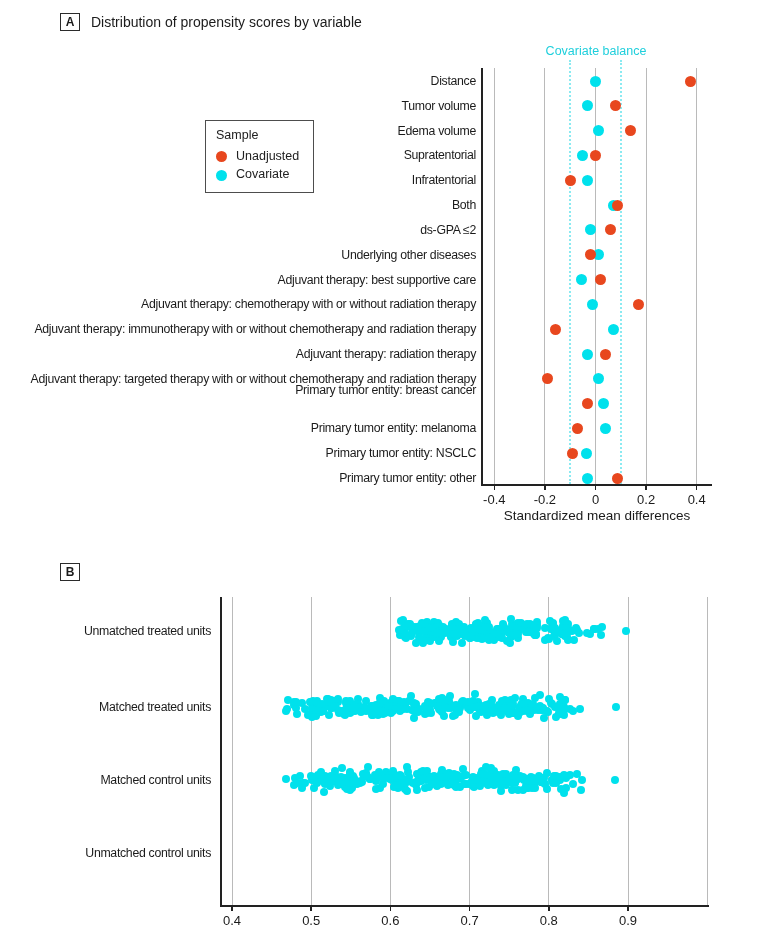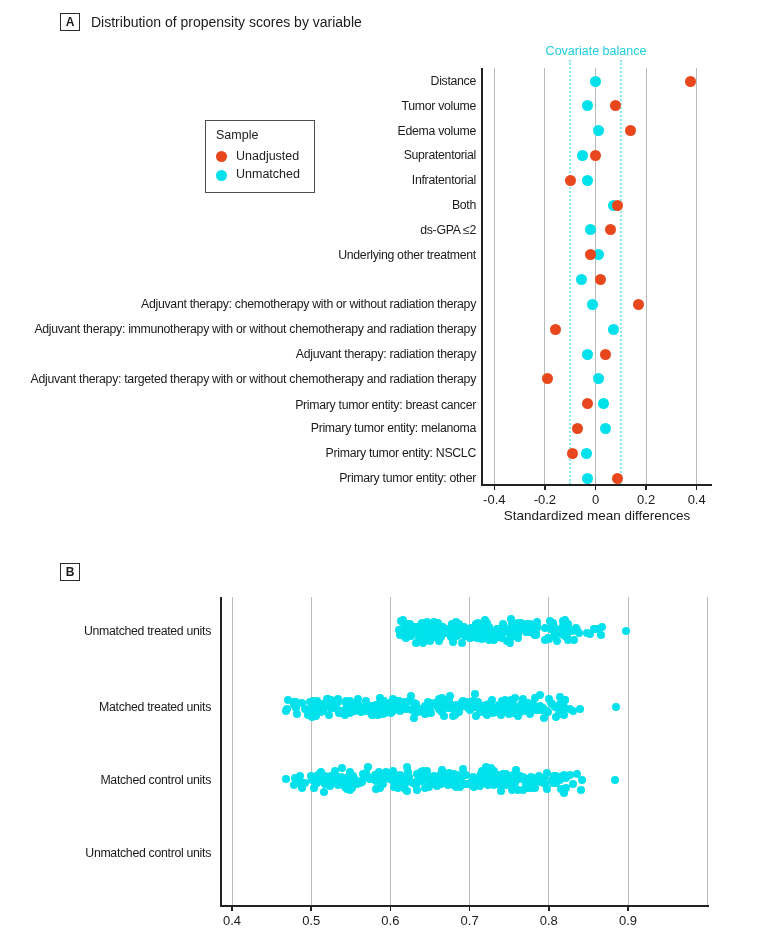--- a/index.html
+++ b/index.html
@@ -33,21 +33,21 @@
   </div>
 
   <div class="legend">
     <div class="legend-title">Sample</div>
     <div class="legend-item">
       <span class="ldot" id="ldot-unadj" style="background: rgb(232, 71, 30);"></span>
       <span>Unadjusted</span>
     </div>
     <div class="legend-item">
       <span class="ldot" id="ldot-adj" style="background: rgb(0, 225, 236);"></span>
-      <span>Unmatched</span>
+      <span>Covariate</span>
     </div>
   </div>
 
   <div class="cov-label" id="covLabel" style="color: rgb(31, 207, 220);">Covariate balance</div>
 
   <div class="axis-title" id="xtA">Standardized mean differences</div>
 
   <div class="panel-header" id="hdrB">
     <span class="badge">B</span>
   </div>
@@ -86,38 +86,39 @@
     <div class="abs dot" style="left: 590px; top: 149.96px; width: 11px; height: 11px; background: rgb(232, 71, 30);"></div>
     <div class="abs cat-label" style="right: 304px; top: 172.28px;">Infratentorial</div>
     <div class="abs dot" style="left: 582.41px; top: 174.78px; width: 11px; height: 11px; background: rgb(0, 225, 236);"></div>
     <div class="abs dot" style="left: 564.7px; top: 174.78px; width: 11px; height: 11px; background: rgb(232, 71, 30);"></div>
     <div class="abs cat-label" style="right: 304px; top: 197.1px;">Both</div>
     <div class="abs dot" style="left: 607.71px; top: 199.6px; width: 11px; height: 11px; background: rgb(0, 225, 236);"></div>
     <div class="abs dot" style="left: 611.505px; top: 199.6px; width: 11px; height: 11px; background: rgb(232, 71, 30);"></div>
     <div class="abs cat-label" style="right: 304px; top: 221.92px;">ds-GPA ≤2</div>
     <div class="abs dot" style="left: 584.94px; top: 224.42px; width: 11px; height: 11px; background: rgb(0, 225, 236);"></div>
     <div class="abs dot" style="left: 605.18px; top: 224.42px; width: 11px; height: 11px; background: rgb(232, 71, 30);"></div>
-    <div class="abs cat-label" style="right: 304px; top: 246.74px;">Underlying other treatment</div>
+    <div class="abs cat-label" style="right: 304px; top: 246.74px;">Underlying other diseases</div>
     <div class="abs dot" style="left: 592.53px; top: 249.24px; width: 11px; height: 11px; background: rgb(0, 225, 236);"></div>
     <div class="abs dot" style="left: 584.94px; top: 249.24px; width: 11px; height: 11px; background: rgb(232, 71, 30);"></div>
+    <div class="abs cat-label" style="right: 304px; top: 271.56px;">Adjuvant therapy: best supportive care</div>
     <div class="abs dot" style="left: 576.085px; top: 274.06px; width: 11px; height: 11px; background: rgb(0, 225, 236);"></div>
     <div class="abs dot" style="left: 595.06px; top: 274.06px; width: 11px; height: 11px; background: rgb(232, 71, 30);"></div>
     <div class="abs cat-label" style="right: 304px; top: 296.38px;">Adjuvant therapy: chemotherapy with or without radiation therapy</div>
     <div class="abs dot" style="left: 587.47px; top: 298.88px; width: 11px; height: 11px; background: rgb(0, 225, 236);"></div>
     <div class="abs dot" style="left: 633.01px; top: 298.88px; width: 11px; height: 11px; background: rgb(232, 71, 30);"></div>
     <div class="abs cat-label" style="right: 304px; top: 321.2px;">Adjuvant therapy: immunotherapy with or without chemotherapy and radiation therapy</div>
     <div class="abs dot" style="left: 607.71px; top: 323.7px; width: 11px; height: 11px; background: rgb(0, 225, 236);"></div>
     <div class="abs dot" style="left: 549.52px; top: 323.7px; width: 11px; height: 11px; background: rgb(232, 71, 30);"></div>
     <div class="abs cat-label" style="right: 304px; top: 346.02px;">Adjuvant therapy: radiation therapy</div>
     <div class="abs dot" style="left: 582.41px; top: 348.52px; width: 11px; height: 11px; background: rgb(0, 225, 236);"></div>
     <div class="abs dot" style="left: 600.12px; top: 348.52px; width: 11px; height: 11px; background: rgb(232, 71, 30);"></div>
     <div class="abs cat-label" style="right: 304px; top: 370.84px;">Adjuvant therapy: targeted therapy with or without chemotherapy and radiation therapy</div>
     <div class="abs dot" style="left: 592.53px; top: 373.34px; width: 11px; height: 11px; background: rgb(0, 225, 236);"></div>
     <div class="abs dot" style="left: 541.93px; top: 373.34px; width: 11px; height: 11px; background: rgb(232, 71, 30);"></div>
-    <div class="abs cat-label" style="right: 304px; top: 397px; text-align: center;">Primary tumor entity: breast cancer</div>
+    <div class="abs cat-label" style="right: 304px; top: 382px; text-align: center;">Primary tumor entity: breast cancer</div>
     <div class="abs dot" style="left: 597.59px; top: 398.16px; width: 11px; height: 11px; background: rgb(0, 225, 236);"></div>
     <div class="abs dot" style="left: 582.41px; top: 398.16px; width: 11px; height: 11px; background: rgb(232, 71, 30);"></div>
     <div class="abs cat-label" style="right: 304px; top: 420.48px;">Primary tumor entity: melanoma</div>
     <div class="abs dot" style="left: 600.12px; top: 422.98px; width: 11px; height: 11px; background: rgb(0, 225, 236);"></div>
     <div class="abs dot" style="left: 572.29px; top: 422.98px; width: 11px; height: 11px; background: rgb(232, 71, 30);"></div>
     <div class="abs cat-label" style="right: 304px; top: 445.3px;">Primary tumor entity: NSCLC</div>
     <div class="abs dot" style="left: 581.145px; top: 447.8px; width: 11px; height: 11px; background: rgb(0, 225, 236);"></div>
     <div class="abs dot" style="left: 567.23px; top: 447.8px; width: 11px; height: 11px; background: rgb(232, 71, 30);"></div>
     <div class="abs cat-label" style="right: 304px; top: 470.12px;">Primary tumor entity: other</div>
     <div class="abs dot" style="left: 582.41px; top: 472.62px; width: 11px; height: 11px; background: rgb(0, 225, 236);"></div>

